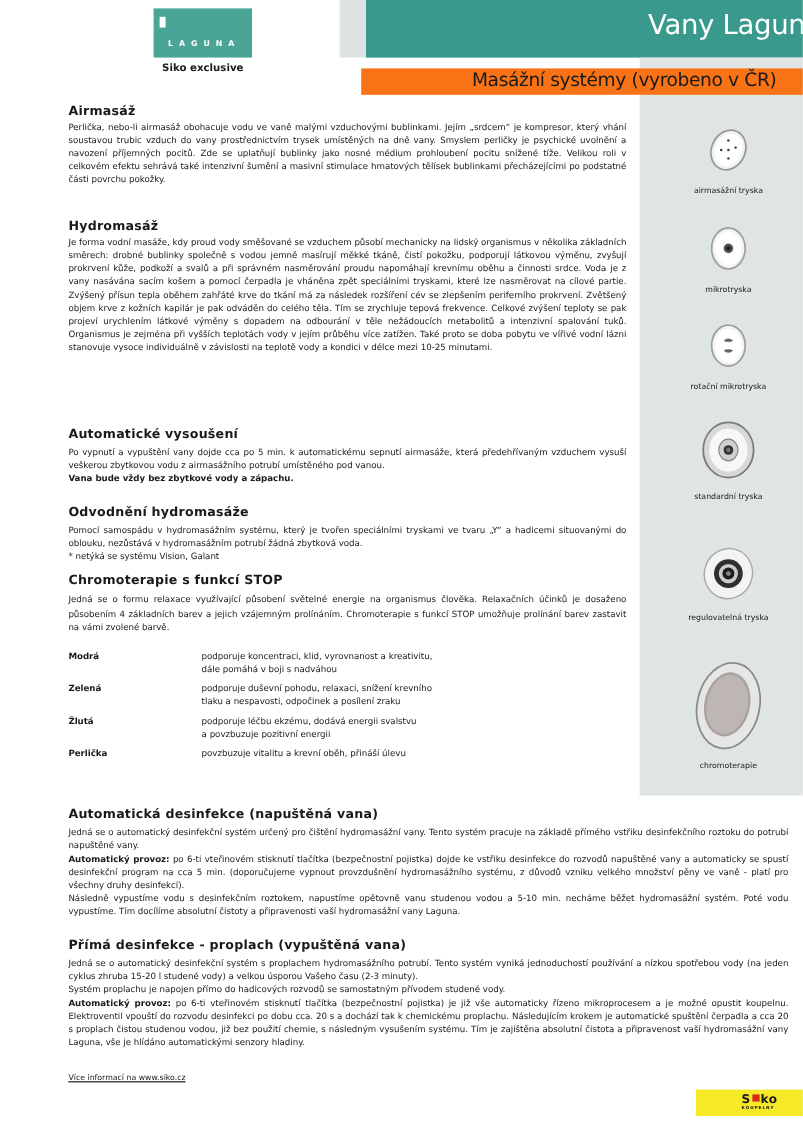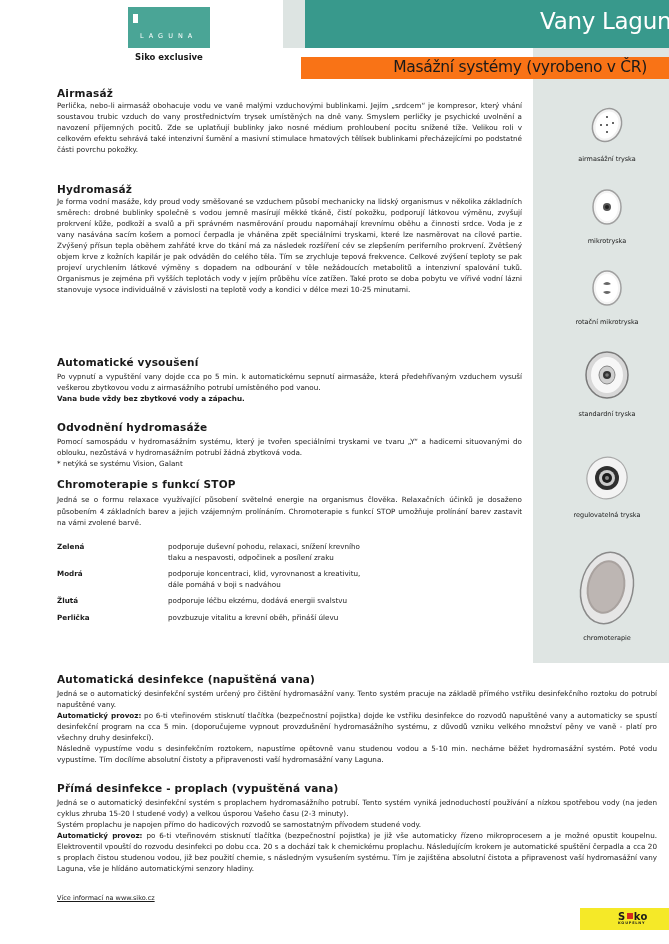--- a/index.html
+++ b/index.html
@@ -5,21 +5,21 @@
   html, body { margin: 0; padding: 0; }
   body {
     width: 669px; height: 944px; position: relative; overflow: hidden;
     background: #ffffff; color: #1a1a1a;
     font-family: "DejaVu Sans", sans-serif;
   }
   .abs { position: absolute; margin-left: 28px; }
   
   #logo-box { left: 100px; top: 7px; width: 82px; height: 41px; background: #4aa596; }
   #logo-bar { left: 105px; top: 14px; width: 5px; height: 9px; background: #ffffff; }
-  #logo-word { left: 112px; top: 32px; width: 68px; font-size: 6.5px; letter-spacing: 5px; color: #ffffff; font-weight: normal; white-space: nowrap; }
+  #logo-word { left: 112px; top: 32px; width: 68px; font-size: 6.5px; letter-spacing: 5px; color: #ffffff; font-weight: bold; white-space: nowrap; }
   #logo-sub { left: 100px; top: 52px; width: 82px; text-align: center; font-size: 8.5px; font-weight: bold; color: #1a1a1a; }
   #gray-strip { left: 255px; top: 0; width: 22px; height: 48px; background: #dde4e2; }
   #title-band { left: 277px; top: 0; width: 392px; height: 48px; background: #38998c; }
   #title-text { right: 12px; top: 8px; font-size: 23px; color: #ffffff; font-weight: normal; white-space: nowrap; letter-spacing: -0.3px; }
   #sidebar { left: 505px; top: 48px; width: 164px; height: 615px; background: #dfe5e3; }
   #subtitle-band { left: 273px; top: 57px; width: 396px; height: 22px; background: #f97316; }
   #subtitle-text { right: 50px; top: 1px; font-size: 15.5px; color: #1a1a1a; white-space: nowrap; letter-spacing: -0.3px; }
 
   
   .content { left: 29px; width: 465px; font-size: 7.2px; line-height: 11px; }
@@ -85,37 +85,38 @@
   <p>* netýká se systému Vision, Galant</p>
 </div>
 
 <div class="abs content" style="top:477px;">
   <h2>Chromoterapie s funkcí STOP</h2>
   <p style="margin-top:3px; line-height:11.5px;">Jedná se o formu relaxace využívající působení světelné energie na organismus člověka. Relaxačních účinků je dosaženo působením 4 základních barev a jejich vzájemným prolínáním. Chromoterapie s funkcí STOP umožňuje prolínání barev zastavit na vámi zvolené barvě.</p>
 </div>
 
 <div class="abs colors">
   <div class="color-row">
+    <div class="color-name">Modrá</div>
+    <div class="color-desc">
+      <div>podporuje koncentraci, klid, vyrovnanost a kreativitu,</div>
+      <div>dále pomáhá v boji s nadváhou</div>
+    </div>
+  </div>
+  <div class="color-row">
     <div class="color-name">Zelená</div>
     <div class="color-desc">
       <div>podporuje duševní pohodu, relaxaci, snížení krevního</div>
       <div>tlaku a nespavosti, odpočinek a posílení zraku</div>
     </div>
   </div>
   <div class="color-row">
-    <div class="color-name">Modrá</div>
-    <div class="color-desc">
-      <div>podporuje koncentraci, klid, vyrovnanost a kreativitu,</div>
-      <div>dále pomáhá v boji s nadváhou</div>
-    </div>
-  </div>
-  <div class="color-row">
     <div class="color-name">Žlutá</div>
     <div class="color-desc">
       <div>podporuje léčbu ekzému, dodává energii svalstvu</div>
+      <div>a povzbuzuje pozitivní energii</div>
     </div>
   </div>
   <div class="color-row">
     <div class="color-name">Perlička</div>
     <div class="color-desc">
       <div>povzbuzuje vitalitu a krevní oběh, přináší úlevu</div>
     </div>
   </div>
 </div>
 

